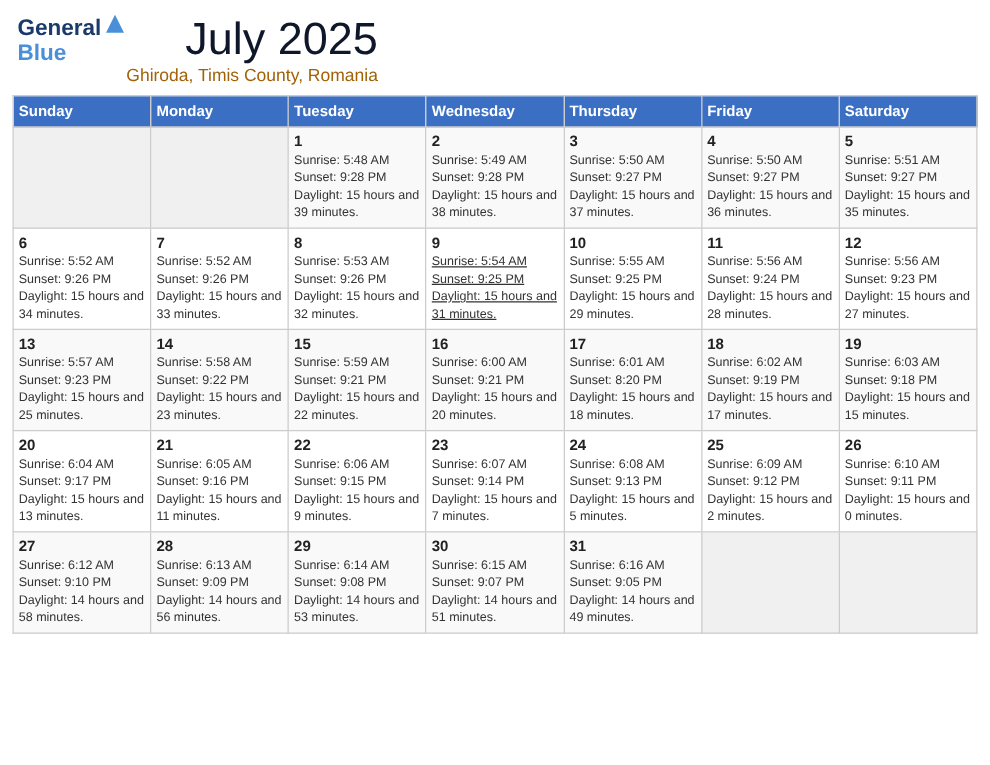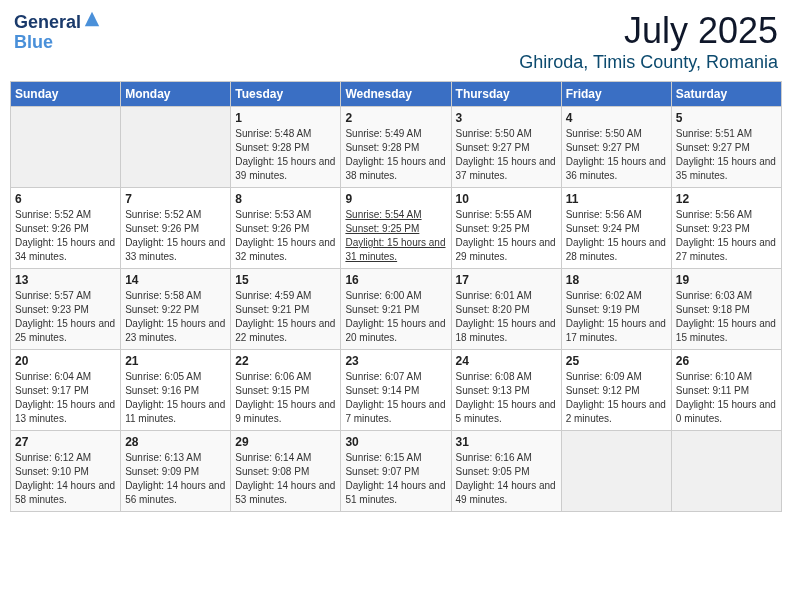--- a/index.html
+++ b/index.html
@@ -5,21 +5,21 @@
     * { box-sizing: border-box; margin: 0; padding: 0; }
     body {
       font-family: Arial, sans-serif;
       background: #fff;
       width: 792px;
       min-height: 612px;
       padding: 10px;
     }
     .header {
       display: flex;
-      justify-content: space-between;
+      justify-content: flex-start;
       align-items: flex-start;
       margin-bottom: 8px;
       padding: 0 4px;
     }
     .logo {
       display: flex;
       align-items: center;
     }
     .logo-text {
       font-size: 18px;
@@ -38,22 +38,22 @@
     }
     .title-block {
       text-align: right;
     }
     .month-title {
       font-size: 36px;
       color: #0f172a;
       font-weight: normal;
     }
     .location {
-      font-size: 18px;
-      color: #0c4a6e;
+      font-size: 14px;
+      color: #a16207;
     }
     table {
       width: 100%;
       border-collapse: collapse;
       font-size: 10.5px;
       border-radius: 21px;
     }
     thead th {
       background-color: #3a6fc4;
       color: #fff;
@@ -209,21 +209,21 @@
 Daylight: 15 hours and 25 minutes.</div>
         </td>
         <td>
           <span class="day-number">14</span>
           <div class="day-info" style="white-space: pre-line;">Sunrise: 5:58 AM
 Sunset: 9:22 PM
 Daylight: 15 hours and 23 minutes.</div>
         </td>
         <td>
           <span class="day-number">15</span>
-          <div class="day-info" style="white-space: pre-line;">Sunrise: 4:59 AM
+          <div class="day-info" style="white-space: pre-line;">Sunrise: 5:59 AM
 Sunset: 9:21 PM
 Daylight: 15 hours and 22 minutes.</div>
         </td>
         <td>
           <span class="day-number">16</span>
           <div class="day-info" style="white-space: pre-line;">Sunrise: 6:00 AM
 Sunset: 9:21 PM
 Daylight: 15 hours and 20 minutes.</div>
         </td>
         <td>

